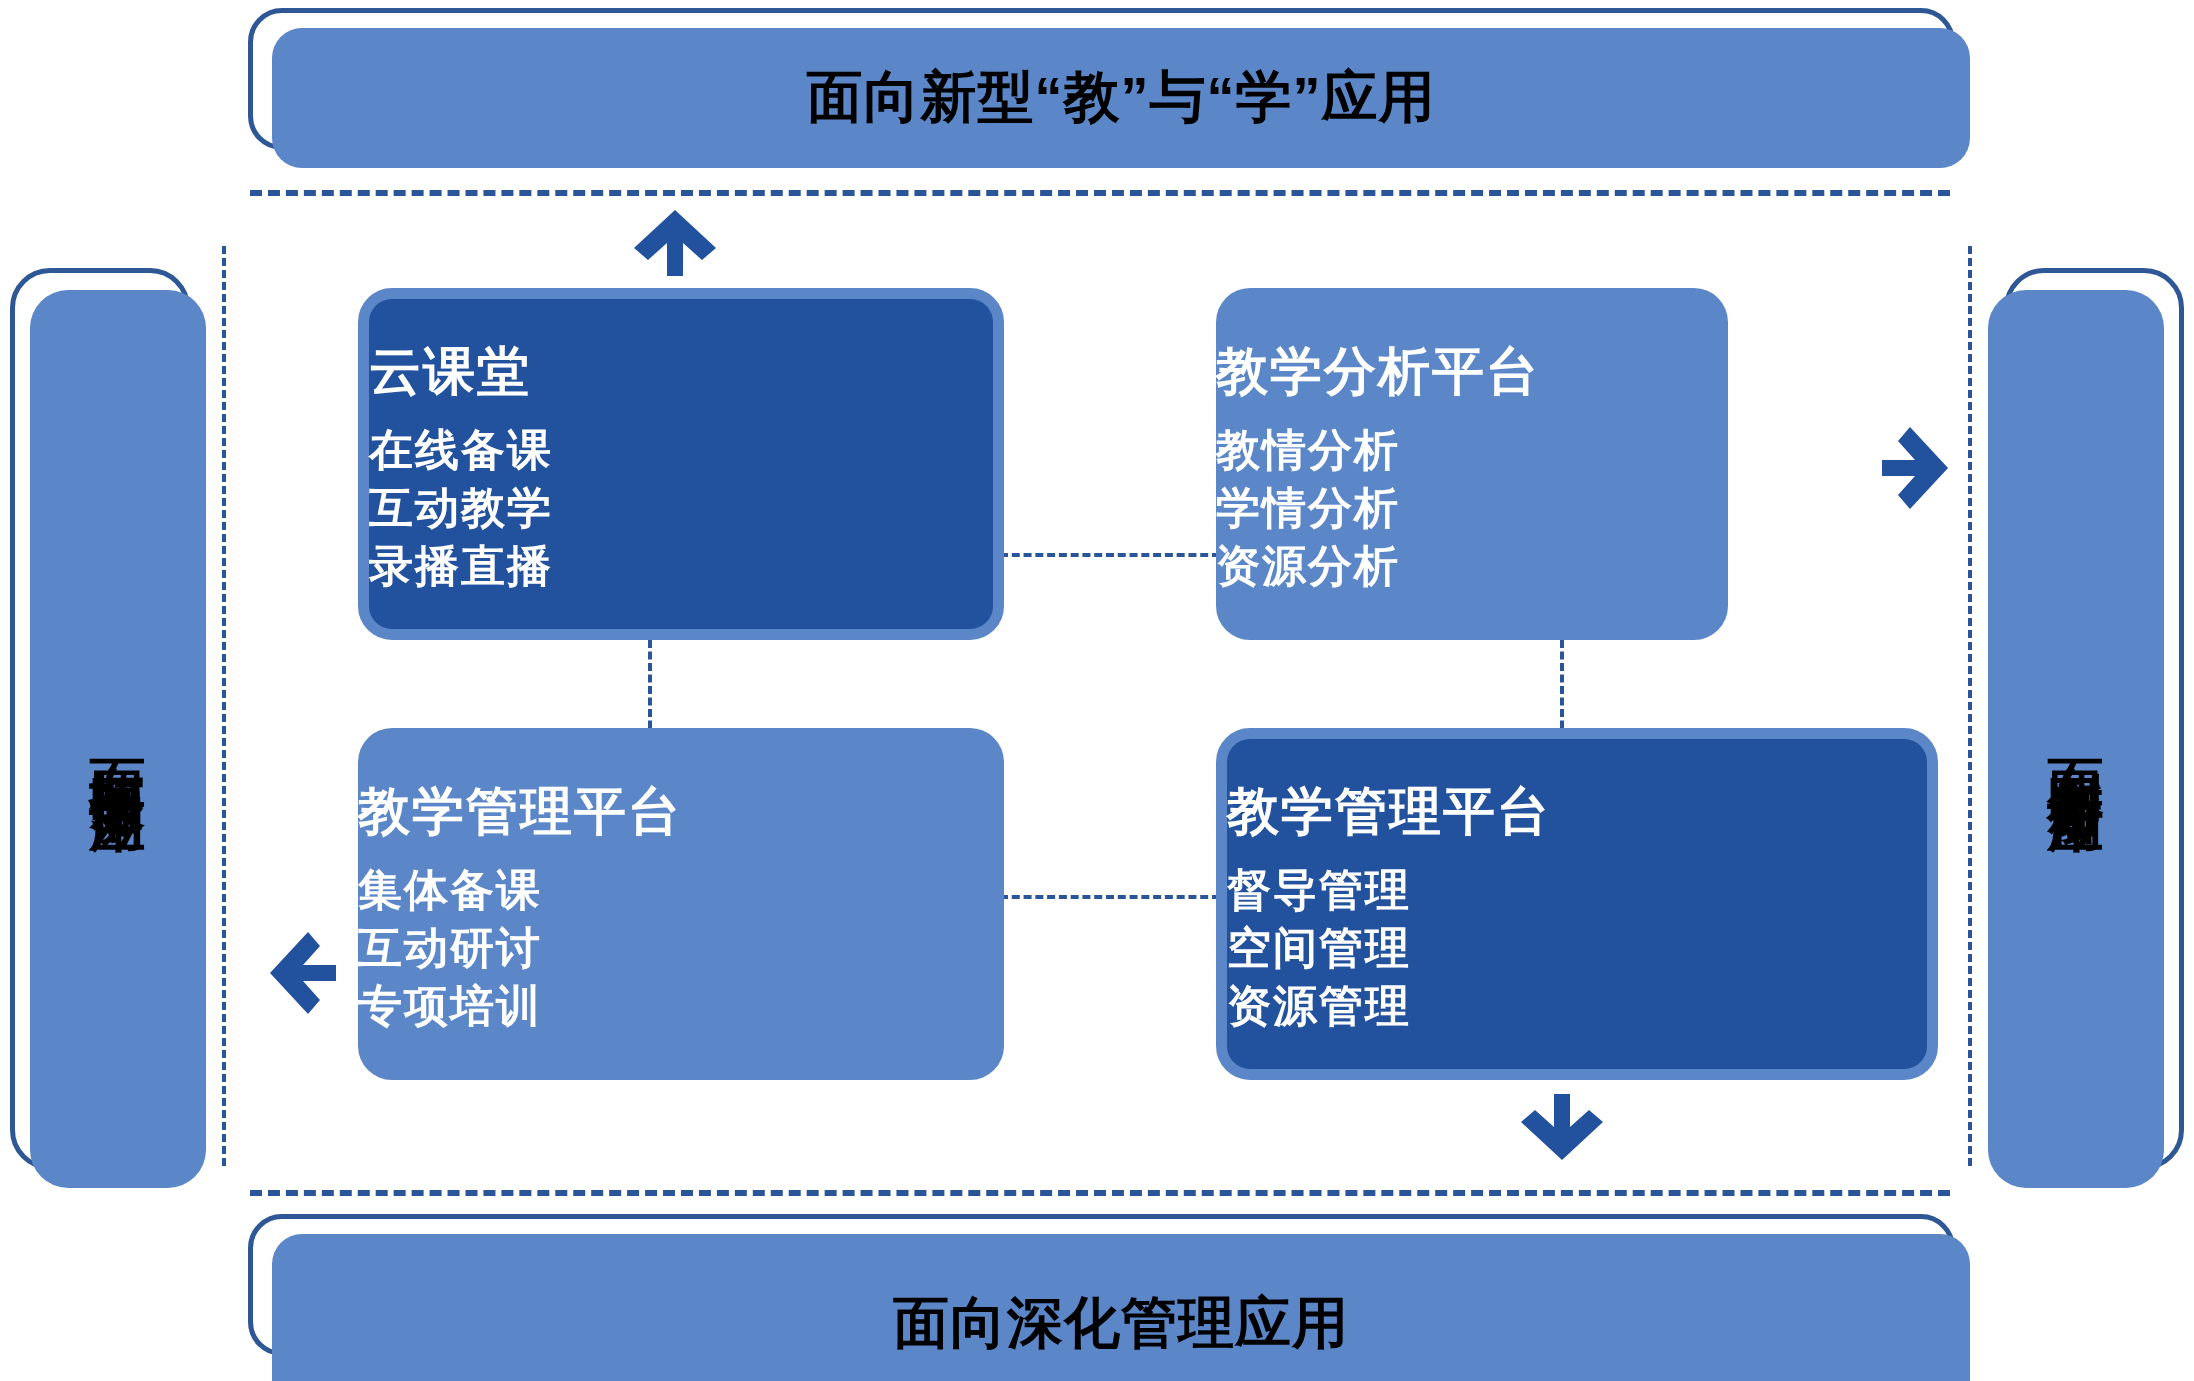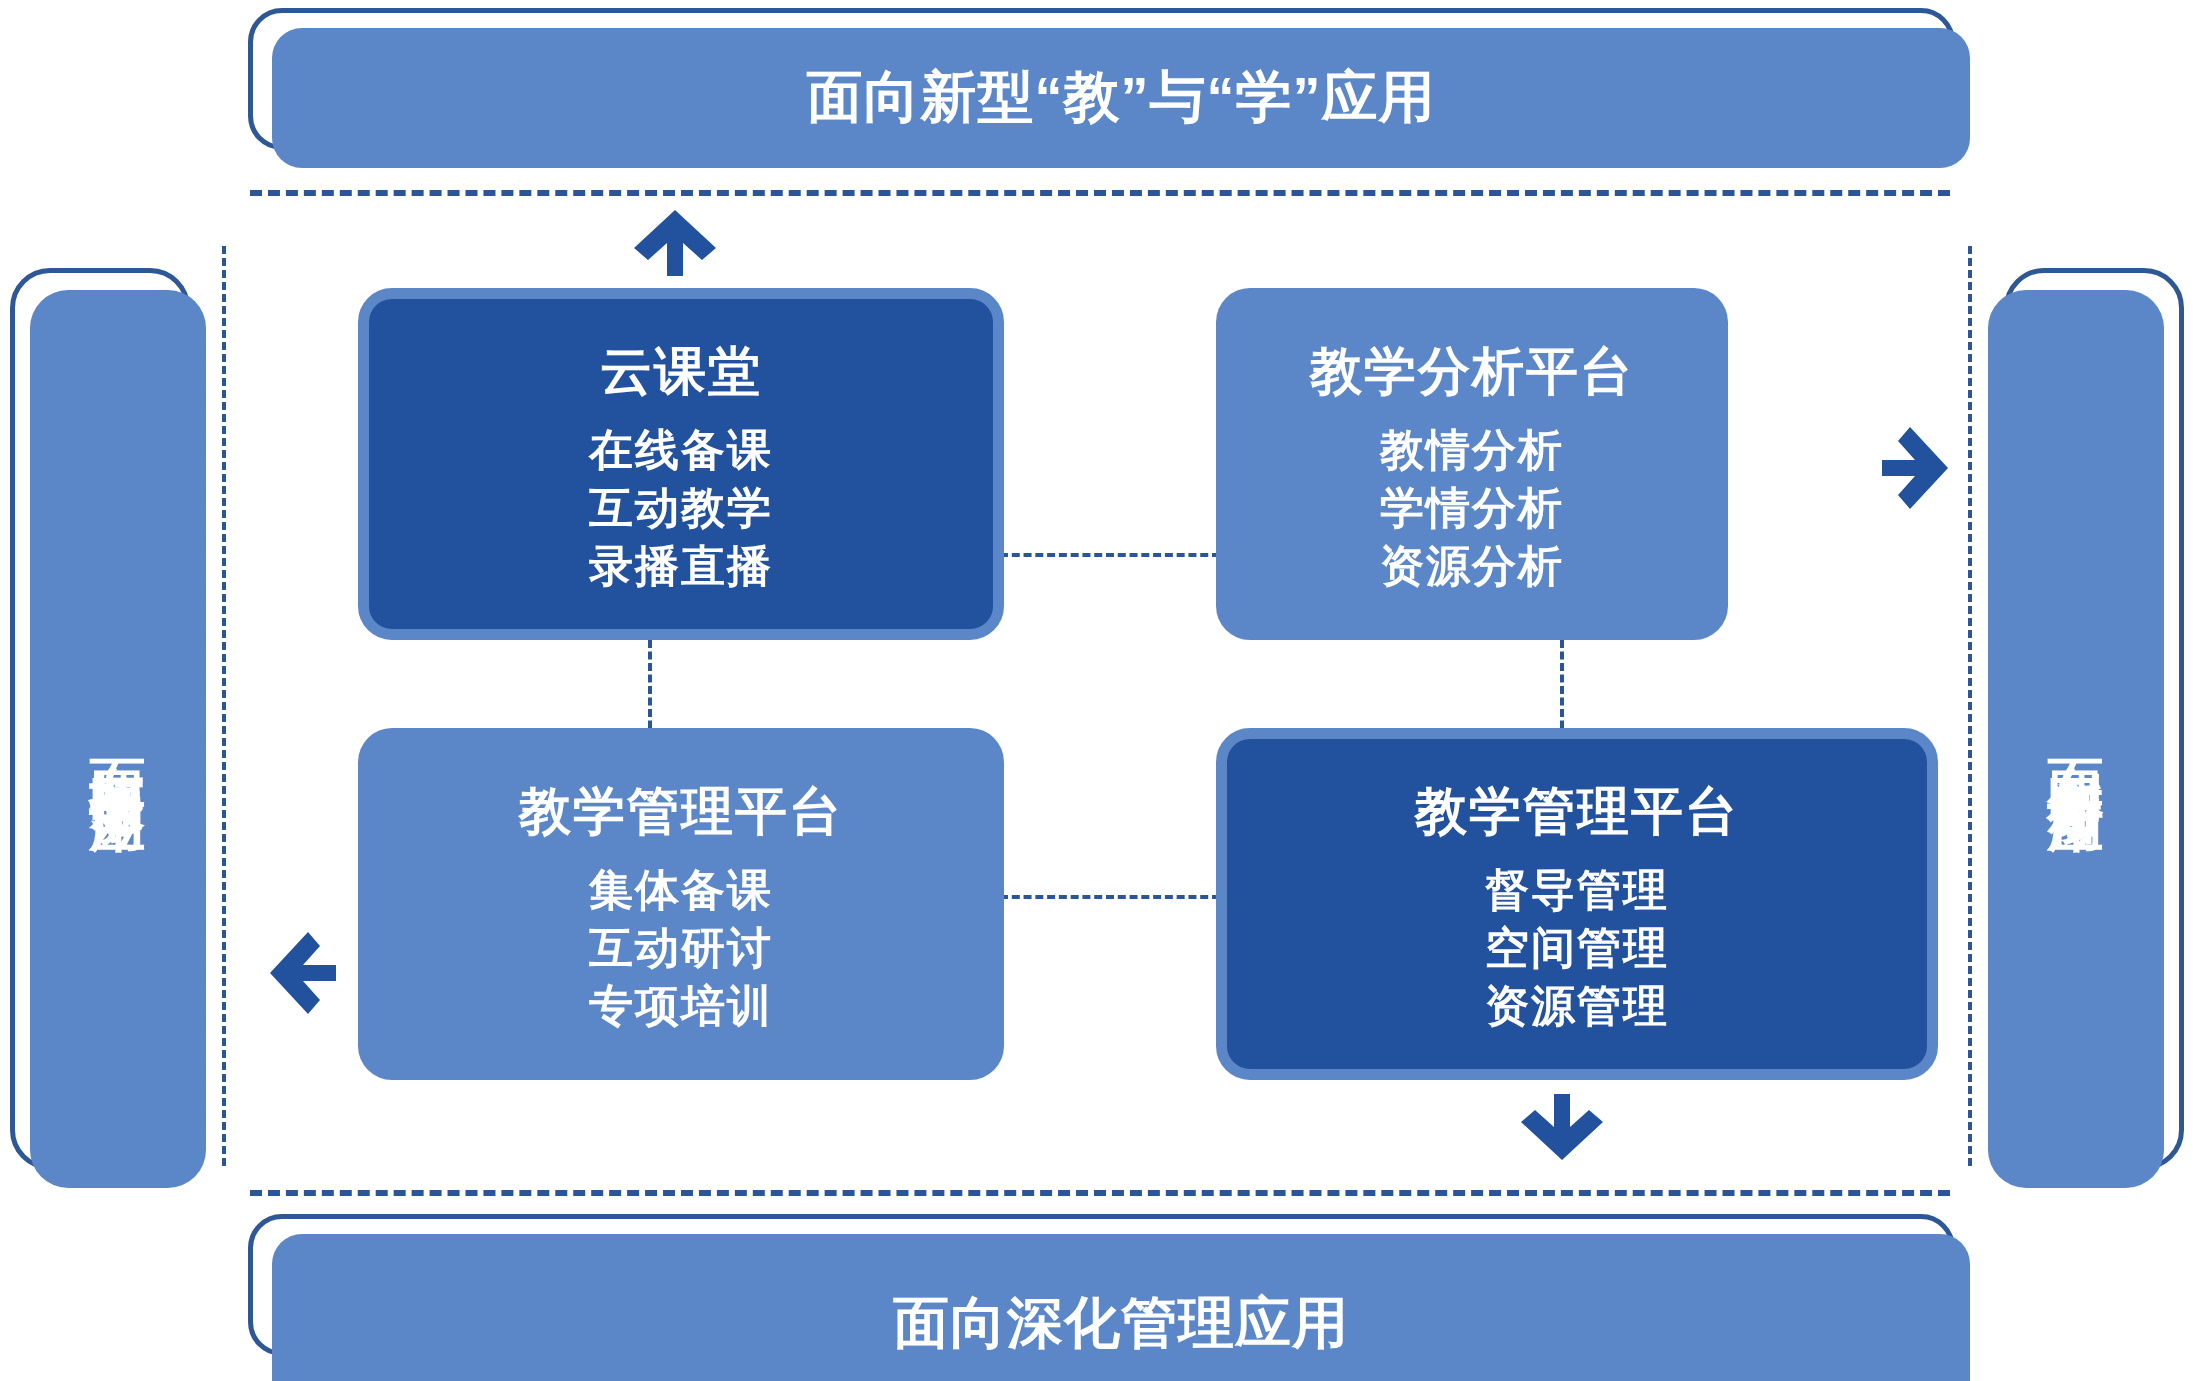--- a/index.html
+++ b/index.html
@@ -25,42 +25,42 @@
   .banner-fill{
     position:absolute;
     background:#5B87C8;
     border-radius:30px;
     box-sizing:border-box;
     display:flex;
     align-items:center;
     justify-content:center;
   }
   .banner-label{
-    color:#ffffff;
+    color:#000000;
     font-weight:bold;
     letter-spacing:1px;
     white-space:nowrap;
   }
   .banner-label.h{ font-size:56px; }
   .banner-label.v{
     font-size:56px;
     writing-mode:vertical-rl;
     text-orientation:upright;
     letter-spacing:6px;
     line-height:1;
   }
 
   
   .card{
     position:absolute;
     border-radius:34px;
     box-sizing:border-box;
     display:flex;
     flex-direction:column;
-    align-items:center;
+    align-items:flex-start;
     justify-content:center;
     color:#ffffff;
     padding-top:4px;
   }
   .card.dark{
     background:#22519D;
     border:11px solid #5B87C8;
   }
   .card.light{
     background:#5B87C8;

